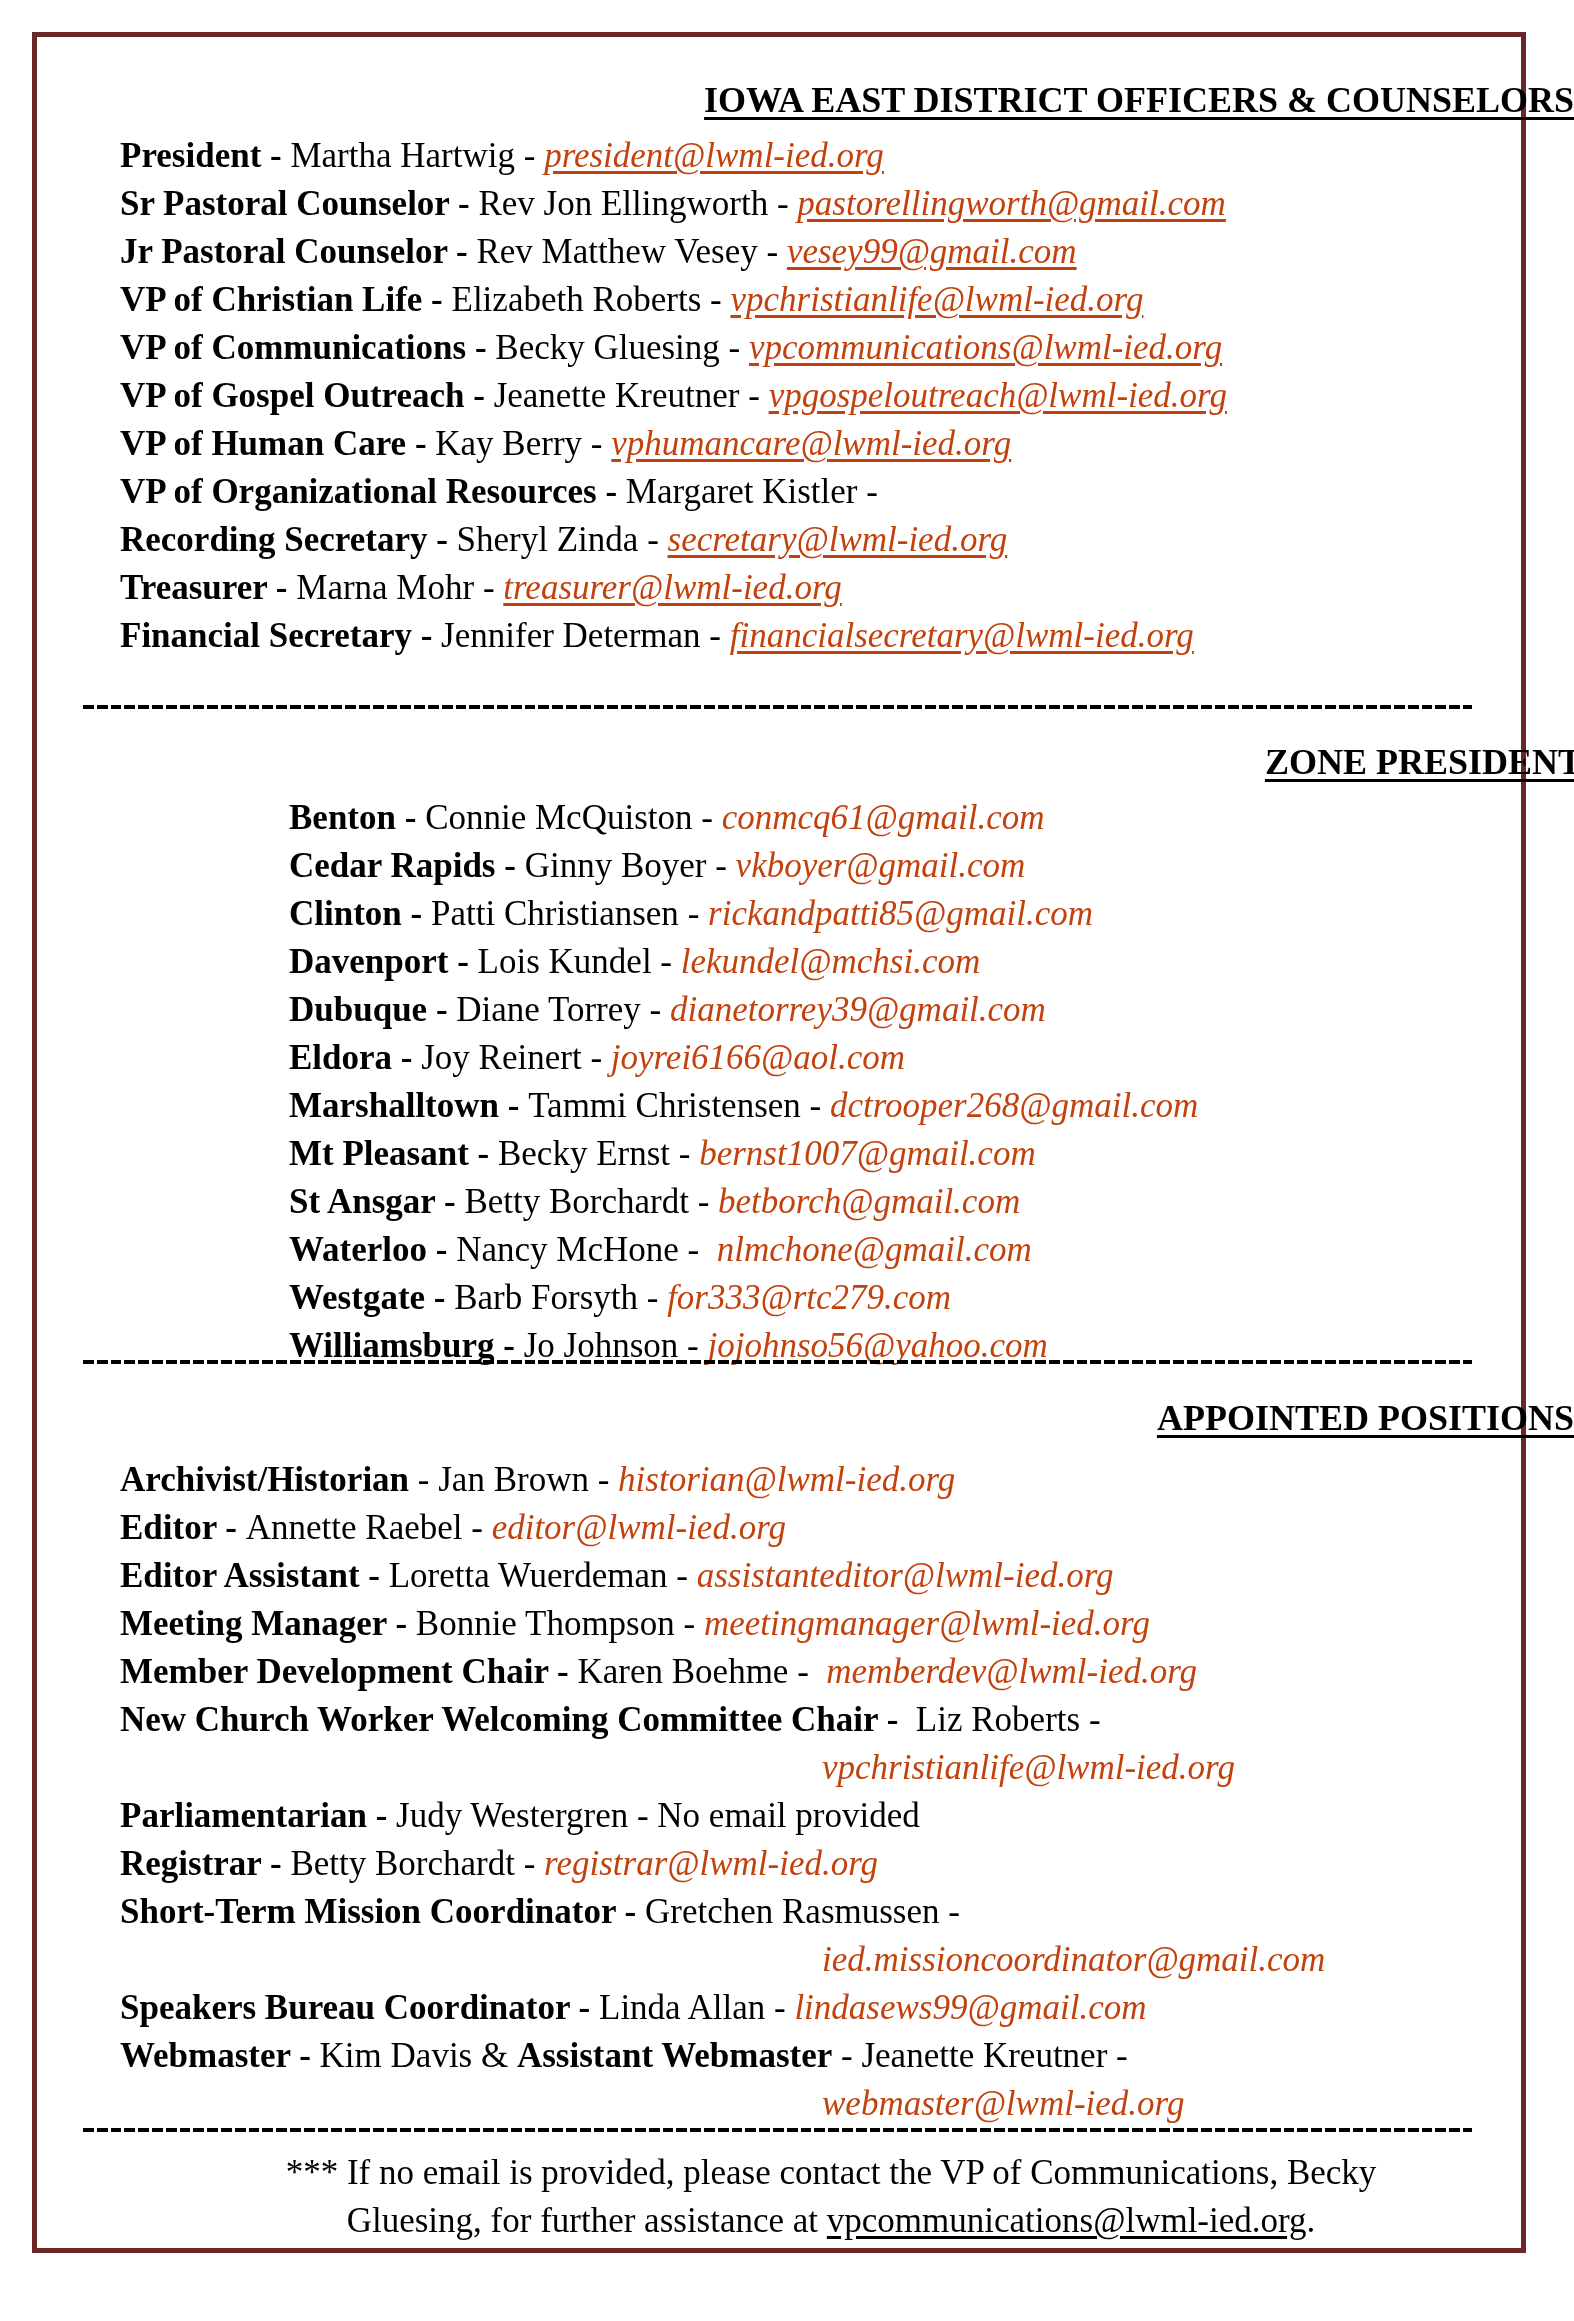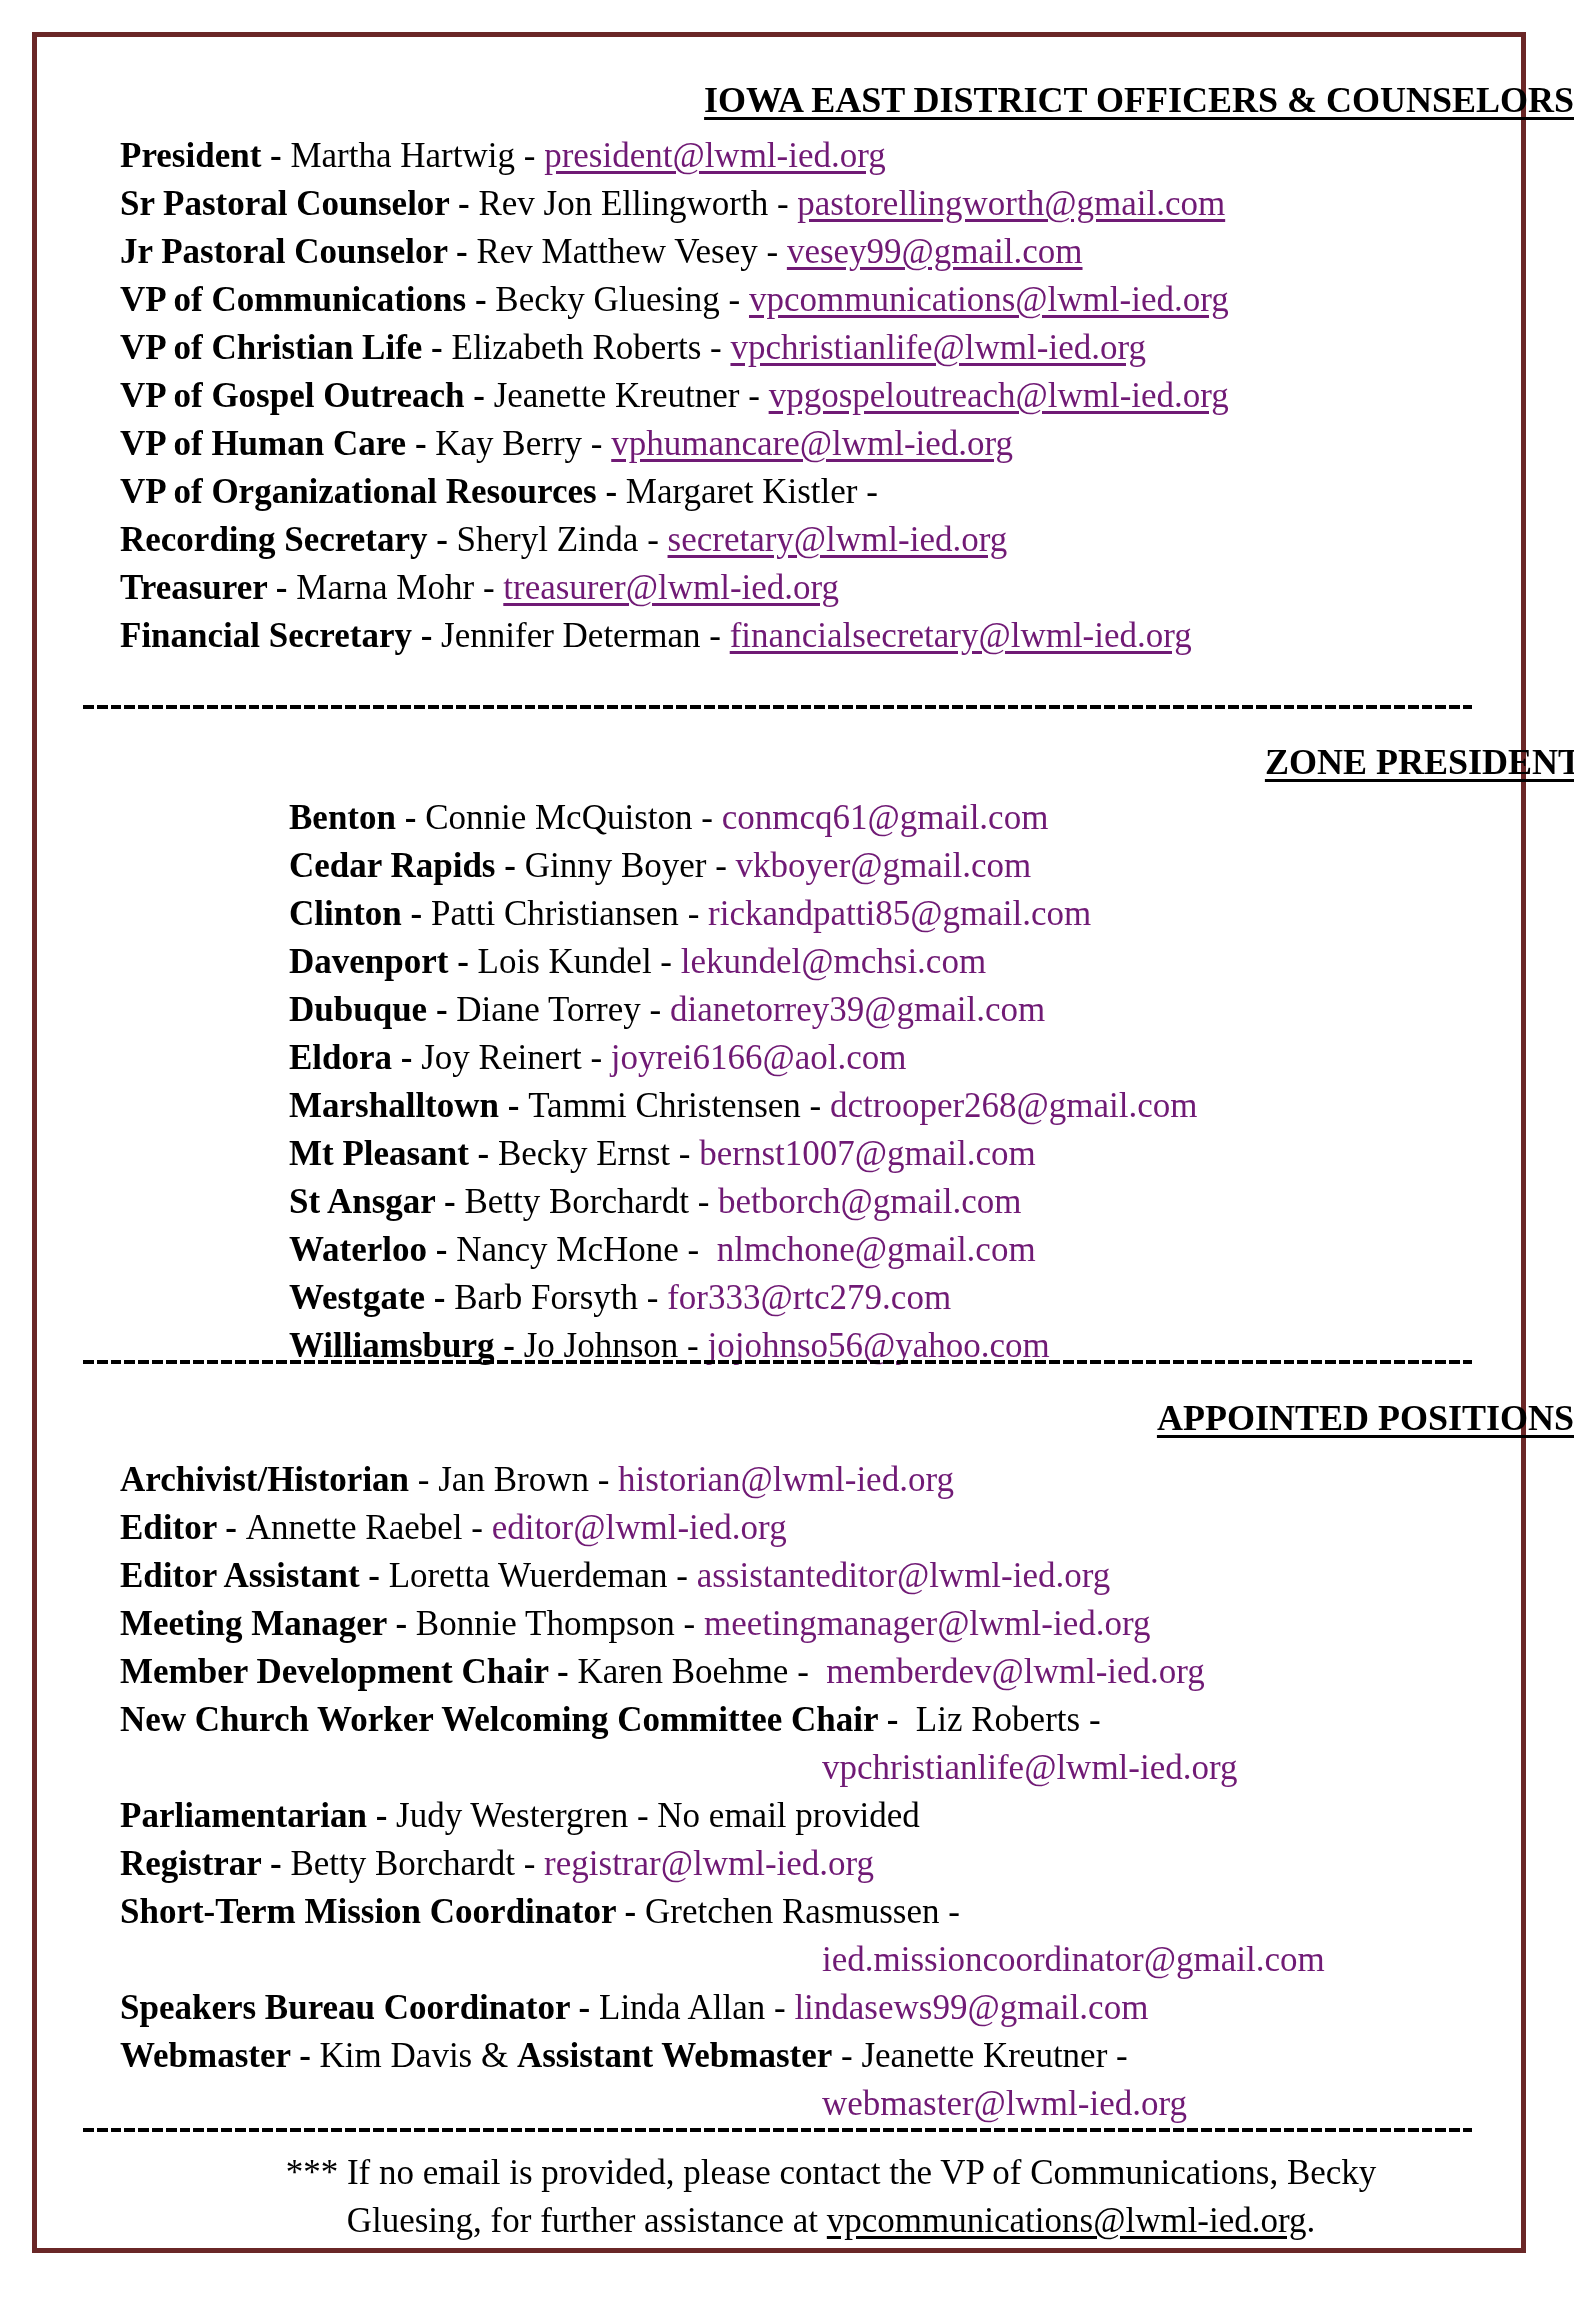--- a/index.html
+++ b/index.html
@@ -6,40 +6,40 @@
   body { width: 1574px; height: 2322px; position: relative; overflow: hidden;
          font-family: "Liberation Serif", "DejaVu Serif", serif; color: #000; }
   .frame { position: absolute; left: 31.5px; top: 31.5px; width: 1484px; height: 2211px;
            border: 5.9px solid #6a2727; box-sizing: content-box; }
   .title { position: absolute; left: 0; width: 1574px; text-align: right;
            font-weight: bold; font-size: 36px; line-height: 43px; }
   .title span { text-decoration: underline; text-decoration-thickness: 3px; text-underline-offset: 4.9px; }
   .block { position: absolute; font-size: 35px; line-height: 48px; white-space: nowrap; }
   .line { display: block; height: 48px; white-space: nowrap; }
   .role { font-weight: bold; }
-  .email { color: #701a75; }
+  .email { color: #c2410c; font-style: italic; }
   .email.link { text-decoration: underline; text-underline-offset: 3.9px; }
   .cont { display: block; height: 48px; }
   .divider { position: absolute; left: 83px; width: 1389px; height: 3.9px;
              background: repeating-linear-gradient(90deg, #000 0 10.8px, transparent 10.8px 13.8px); }
   .footer { position: absolute; left: 0; width: 1574px; text-align: center; font-size: 35px; line-height: 48px; margin-left: 44px; }
   .footer .fmail { text-decoration: underline; text-underline-offset: 3.9px; color: #000; }
 </style>
 </head>
 <body>
 
 <div class="frame"></div>
 
 <div class="title" style="top:79px;"><span>IOWA EAST DISTRICT OFFICERS &amp; COUNSELORS</span></div>
 <div class="block" style="left:120px; top:132px;">
   <div class="line"><span class="role">President</span><span class="role"> - </span><span>Martha Hartwig</span><span> - </span><span class="email link">president@lwml-ied.org</span></div>
   <div class="line"><span class="role">Sr Pastoral Counselor</span><span class="role"> - </span><span>Rev Jon Ellingworth</span><span> - </span><span class="email link">pastorellingworth@gmail.com</span></div>
   <div class="line"><span class="role">Jr Pastoral Counselor</span><span class="role"> - </span><span>Rev Matthew Vesey</span><span> - </span><span class="email link">vesey99@gmail.com</span></div>
+  <div class="line"><span class="role">VP of Christian Life</span><span class="role"> - </span><span>Elizabeth Roberts</span><span> - </span><span class="email link">vpchristianlife@lwml-ied.org</span></div>
   <div class="line"><span class="role">VP of Communications</span><span class="role"> - </span><span>Becky Gluesing</span><span> - </span><span class="email link">vpcommunications@lwml-ied.org</span></div>
-  <div class="line"><span class="role">VP of Christian Life</span><span class="role"> - </span><span>Elizabeth Roberts</span><span> - </span><span class="email link">vpchristianlife@lwml-ied.org</span></div>
   <div class="line"><span class="role">VP of Gospel Outreach</span><span class="role"> - </span><span>Jeanette Kreutner</span><span> - </span><span class="email link">vpgospeloutreach@lwml-ied.org</span></div>
   <div class="line"><span class="role">VP of Human Care</span><span class="role"> - </span><span>Kay Berry</span><span> - </span><span class="email link">vphumancare@lwml-ied.org</span></div>
   <div class="line"><span class="role">VP of Organizational Resources</span><span class="role"> - </span><span>Margaret Kistler</span><span> -</span></div>
   <div class="line"><span class="role">Recording Secretary</span><span class="role"> - </span><span>Sheryl Zinda</span><span> - </span><span class="email link">secretary@lwml-ied.org</span></div>
   <div class="line"><span class="role">Treasurer</span><span class="role"> - </span><span>Marna Mohr</span><span> - </span><span class="email link">treasurer@lwml-ied.org</span></div>
   <div class="line"><span class="role">Financial Secretary</span><span class="role"> - </span><span>Jennifer Determan</span><span> - </span><span class="email link">financialsecretary@lwml-ied.org</span></div>
 </div>
 
 <div class="divider" style="top:705px;"></div>
 

